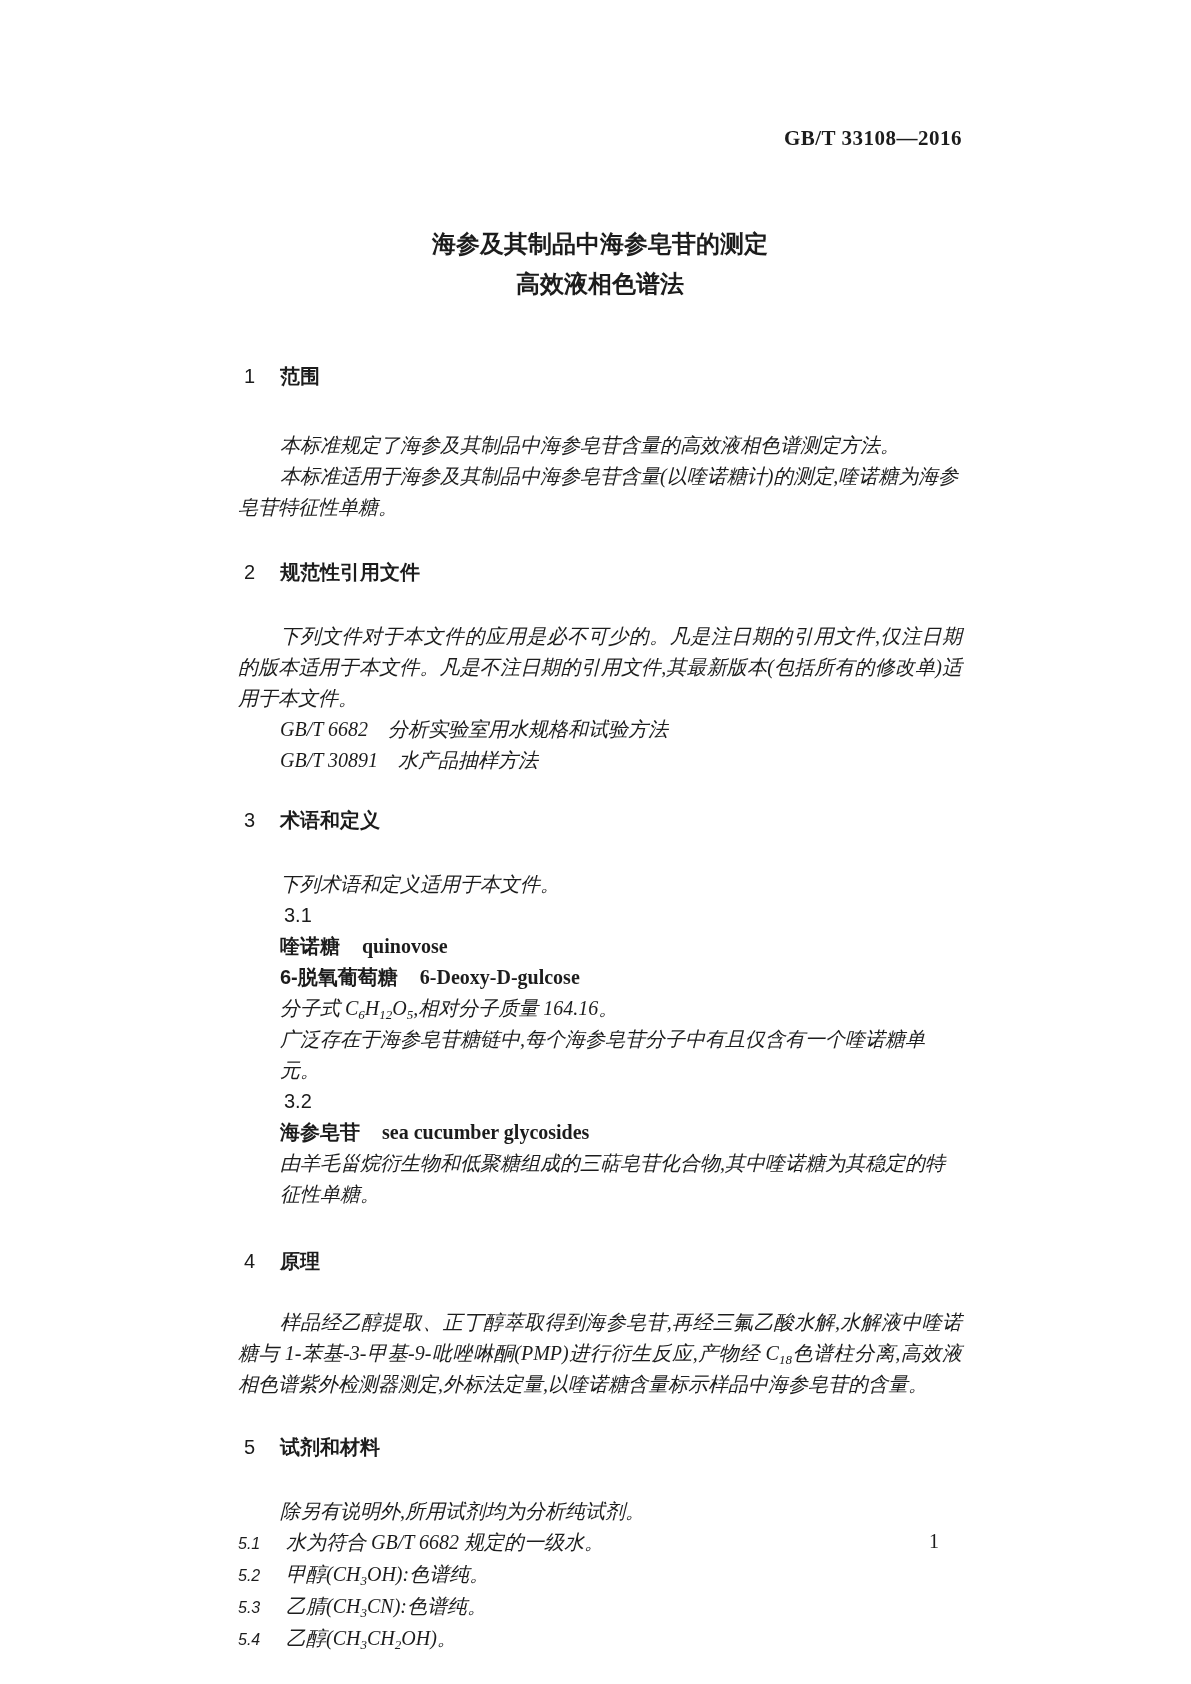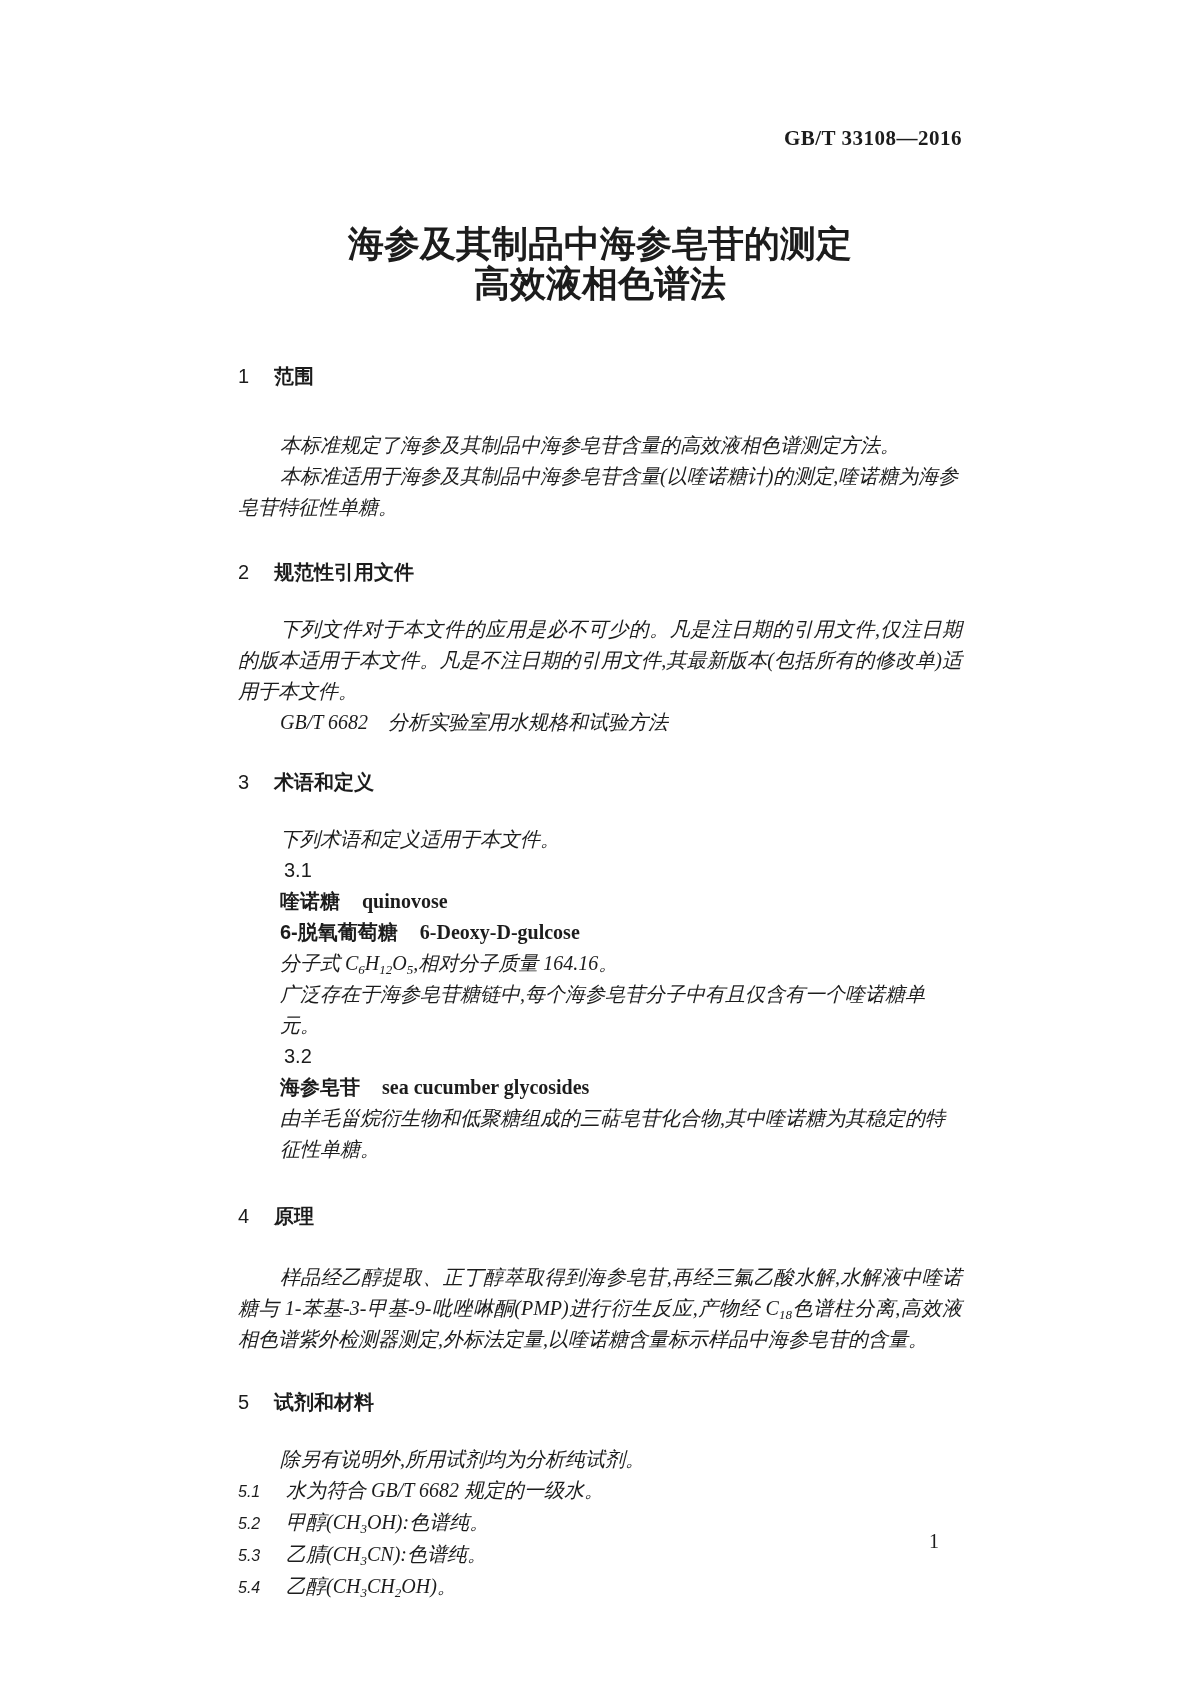--- a/index.html
+++ b/index.html
@@ -24,26 +24,26 @@
     font-size: 21px;
     line-height: 24px;
     letter-spacing: 0.5px;
   }
   
   .doc-title {
     margin-top: 74px;
     text-align: center;
     font-family: "Liberation Sans", sans-serif;
     font-weight: bold;
-    font-size: 36px;
+    font-size: 24px;
     line-height: 40px;
   }
   
   .sec-heading {
-    margin: 35px 0 0 0;
+    margin: 35px 0 0 6px;
     font-family: "Liberation Sans", sans-serif;
     font-size: 20px;
     line-height: 28px;
     font-weight: bold;
   }
   .sec-heading .sec-num {
     display: inline-block;
     width: 36px;
     font-weight: 400;
   }
@@ -55,21 +55,21 @@
   p { margin: 0; }
   .body {
     font-size: 20px;
     line-height: 31px;
     font-style: italic;
   }
   .just { text-align: justify; }
   .ind-first { text-indent: 42px; }
   .ind-block { padding-left: 42px; }
   .mt-para { margin-top: 40px; }
-  .mt-35 { margin-top: 28px; }
+  .mt-35 { margin-top: 35px; }
   .mt-32 { margin-top: 32px; }
   
   .clause-num {
     font-family: "Liberation Sans", sans-serif;
     font-size: 20px;
     line-height: 31px;
     margin-left: 46px;
   }
   
   .term-line { font-size: 20px; line-height: 31px; }
@@ -119,20 +119,21 @@
     <span class="sec-num">1</span><span class="sec-label">范围</span>
   </h2>
   <p class="body ind-first mt-para">本标准规定了海参及其制品中海参皂苷含量的高效液相色谱测定方法。</p>
   <p class="body ind-first">本标准适用于海参及其制品中海参皂苷含量(以喹诺糖计)的测定,喹诺糖为海参皂苷特征性单糖。</p>
 
   <h2 class="sec-heading" id="sec2-heading">
     <span class="sec-num">2</span><span class="sec-label">规范性引用文件</span>
   </h2>
   <p class="body ind-first just mt-35">下列文件对于本文件的应用是必不可少的。凡是注日期的引用文件,仅注日期的版本适用于本文件。凡是不注日期的引用文件,其最新版本(包括所有的修改单)适用于本文件。</p>
   <p class="body ind-block">GB/T 6682　分析实验室用水规格和试验方法</p>
+  <p class="body ind-block">GB/T 30891　水产品抽样方法</p>
 
   <h2 class="sec-heading" id="sec3-heading">
     <span class="sec-num">3</span><span class="sec-label">术语和定义</span>
   </h2>
   <p class="body ind-first mt-35">下列术语和定义适用于本文件。</p>
 
   <p class="clause-num">3.1</p>
   <p class="term-line ind-block">
     <span class="term-zh">喹诺糖</span><span class="term-en">quinovose</span>
   </p>

